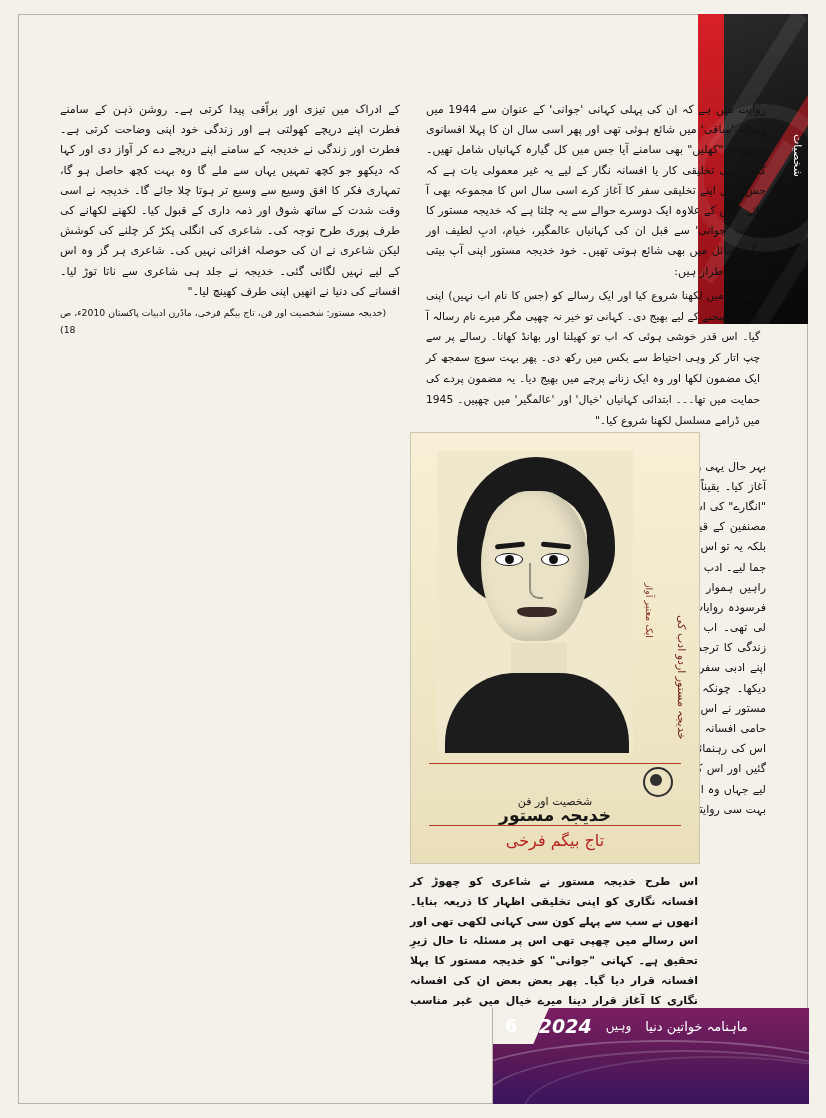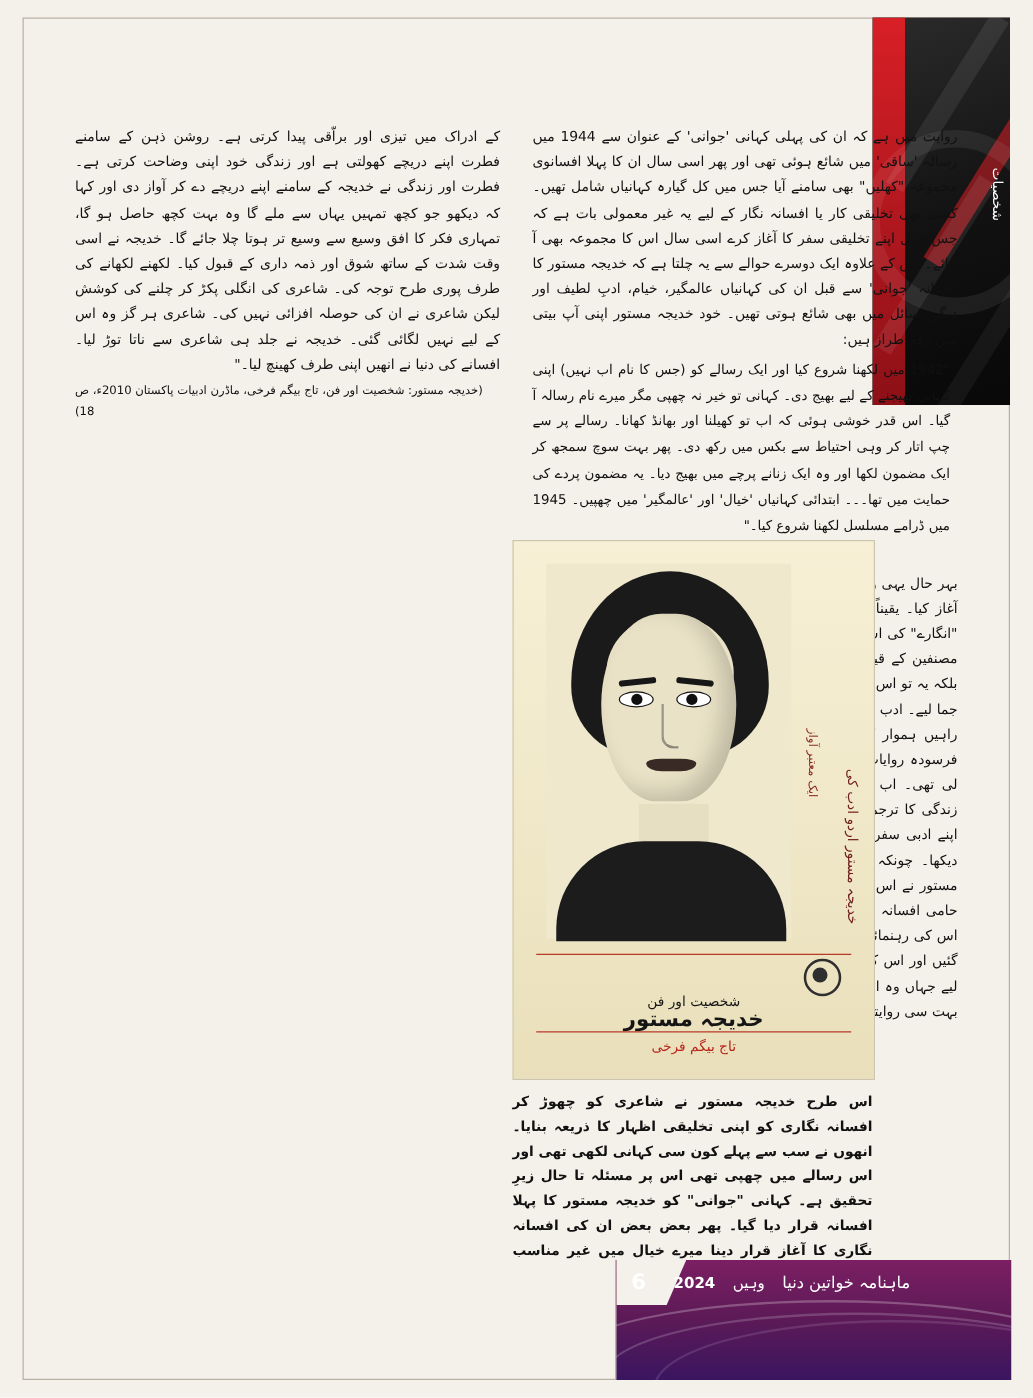--- a/index.html
+++ b/index.html
@@ -210,21 +210,21 @@
     direction:rtl;
     color:#151515;
     font-size:11px;
   }
   .cover .pub{
     position:absolute;
     left:0;right:0;top:398px;
     text-align:center;
     direction:rtl;
     color:#b8241d;
-    font-size:11px;
+    font-size:16px;
   }
   .cover .seal{
     position:absolute;right:26px;top:334px;
     width:26px;height:26px;border-radius:50%;
     border:2px solid #2f2f2f;
   }
   .cover .seal:after{
     content:"";position:absolute;left:5px;top:5px;
     width:12px;height:12px;border-radius:50%;background:#2f2f2f;
   }
@@ -273,21 +273,21 @@
     position:absolute;left:0;right:0;top:0;height:36px;
     display:flex;align-items:center;justify-content:flex-end;
     direction:rtl;
     padding:0 12px;
     box-sizing:border-box;
     color:#ffffff;
     gap:14px;
   }
   .mag-name{font-size:13px;text-align:center;}
   .mag-month{font-size:12px;}
-  .mag-year{font-size:12px;font-weight:bold;}
+  .mag-year{font-size:19px;font-weight:bold;font-style:italic;}
   .pageno{
     font-size:17px;font-weight:bold;color:#ffffff;
     margin-right:8px;
   }
   .footer .crest{
     position:absolute;left:0;top:0;width:56px;height:36px;
     background:#f4f1ea;
     clip-path:polygon(0 0,100% 0,72% 100%,0 100%);
   }
 </style>

